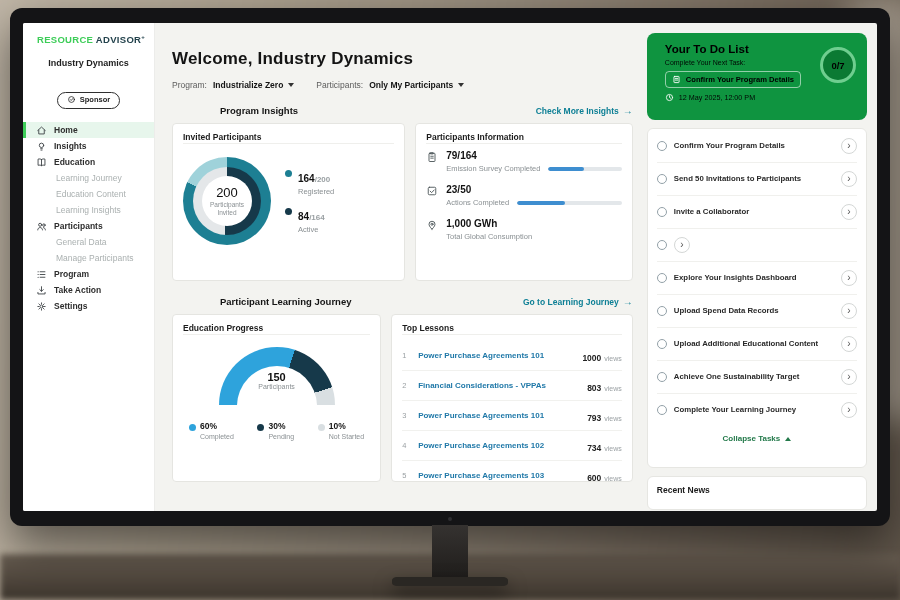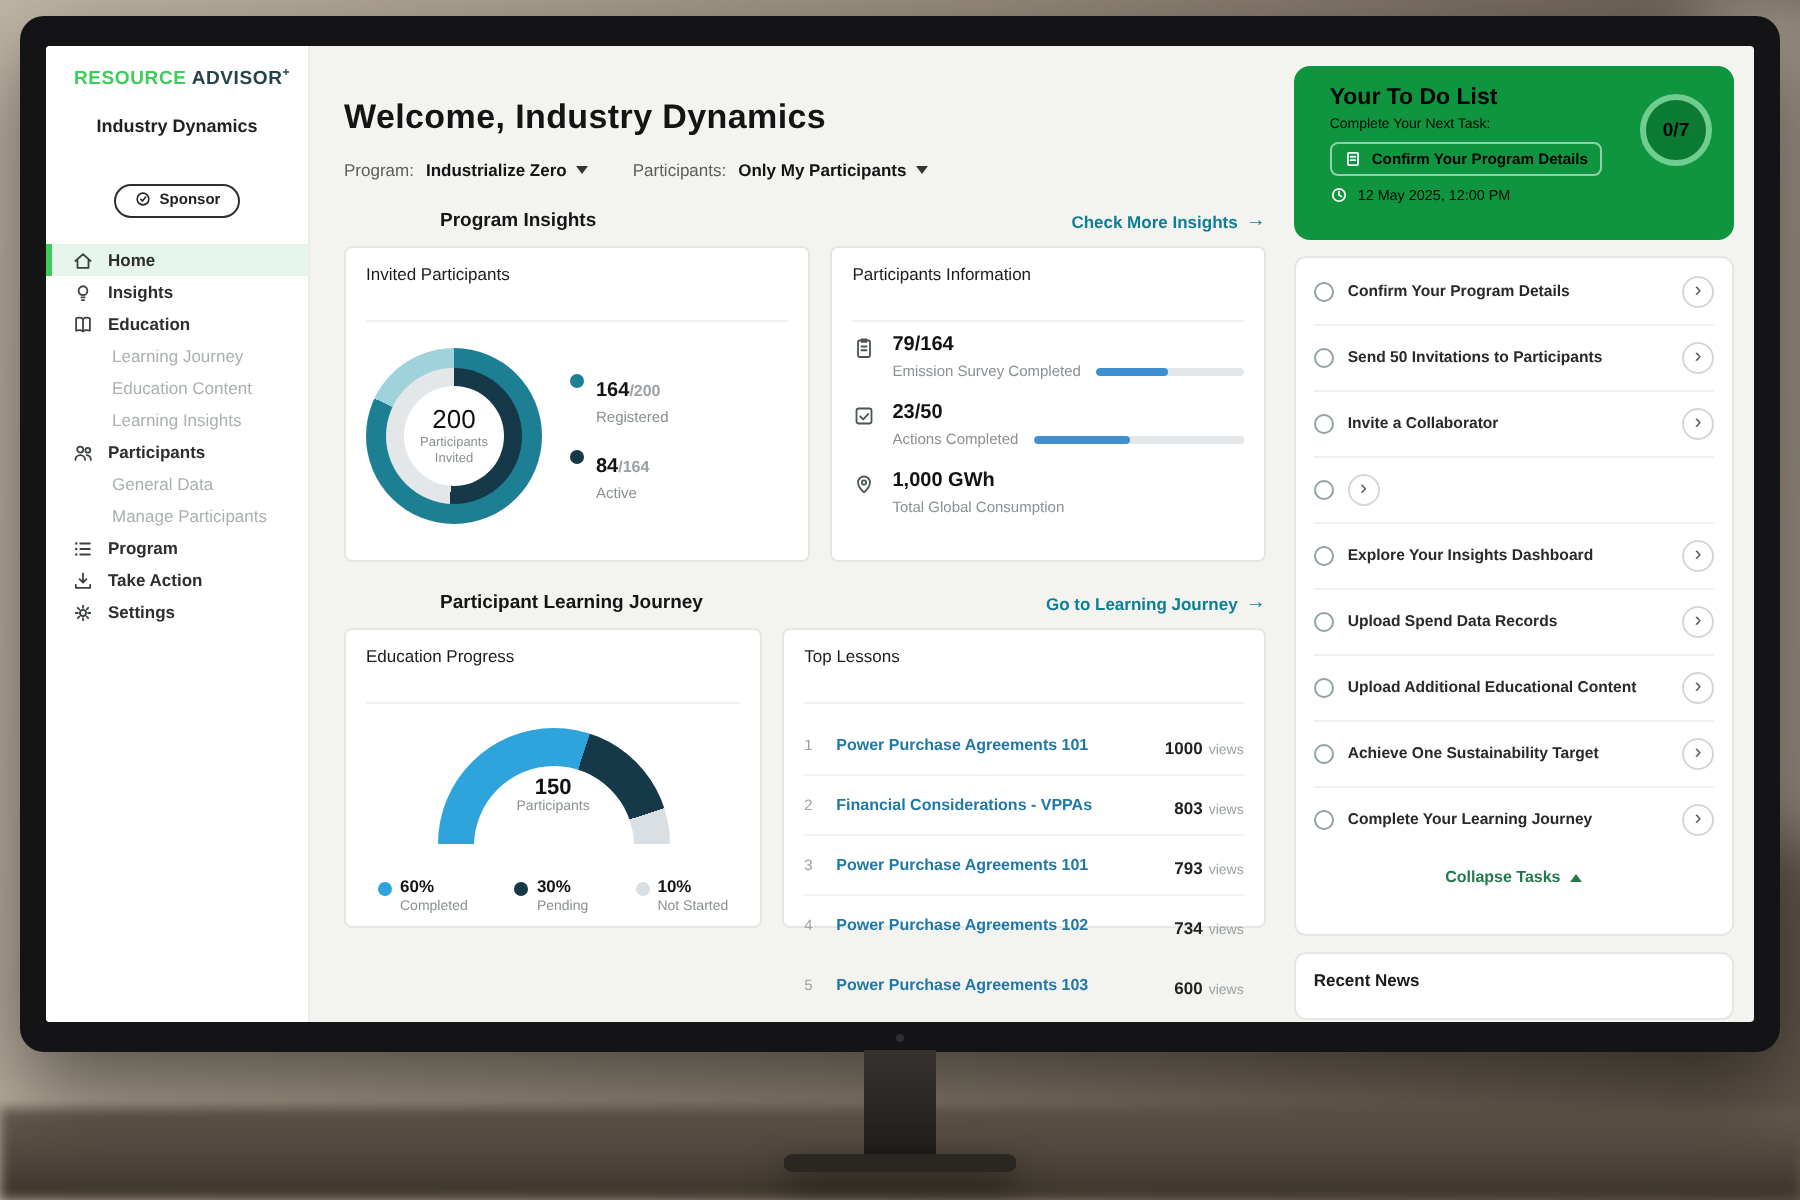--- a/index.html
+++ b/index.html
@@ -46,26 +46,26 @@
   .caret{width:0;height:0;border-left:3.5px solid transparent;border-right:3.5px solid transparent;
     border-top:4px solid #333;display:inline-block;}
   .caret.up{border-top-color:#23794a;transform:rotate(180deg);}
   .section-row{display:flex;align-items:center;justify-content:space-between;margin-top:15px;padding-left:48px;}
   .section-row h2{font-size:9.5px;margin:0;color:#151515;}
   .link{font-size:8.5px;font-weight:700;color:#0d7f95;display:flex;align-items:flex-end;gap:4px;cursor:pointer;}
   .link::after{content:"\2192";font-size:10px;}
   .cards-row{display:flex;gap:10px;margin-top:7px;}
   .card{background:#fff;border:1px solid #e5e5e1;border-radius:4px;padding:8px 10px;box-sizing:border-box;}
   .r1 .card{height:158px;}
-  .r2 .card{height:150px;}
+  .r2 .card{height:168px;}
   .card-invited{flex:1.08;}
   .card-info{flex:1;}
   .card-edu{flex:.92;}
   .card-lessons{flex:1.08;}
-  .card-title{font-size:8.5px;font-weight:400;color:#1c1c1c;margin:0 0 6px;padding-bottom:18px;border-bottom:1px solid #efefec;}
+  .card-title{font-size:8.5px;font-weight:700;color:#1c1c1c;margin:0 0 6px;padding-bottom:1px;border-bottom:1px solid #efefec;}
   
   .invited-body{display:flex;align-items:center;gap:14px;padding-top:7px;}
   .donut{width:88px;height:88px;border-radius:50%;position:relative;flex:0 0 88px;}
   .donut-inner{position:absolute;inset:10px;border-radius:50%;}
   .donut-hole{position:absolute;inset:9px;background:#fff;border-radius:50%;
     display:flex;flex-direction:column;align-items:center;justify-content:center;text-align:center;}
   .donut-value{font-size:13px;font-weight:400;color:#101010;}
   .donut-caption{font-size:6.5px;color:#8a9093;width:42px;line-height:1.25;margin-top:1px;}
   .legend-item{display:flex;gap:6px;margin:10px 0;align-items:flex-start;}
   .dot{width:7px;height:7px;border-radius:50%;margin-top:2px;flex:0 0 7px;}

